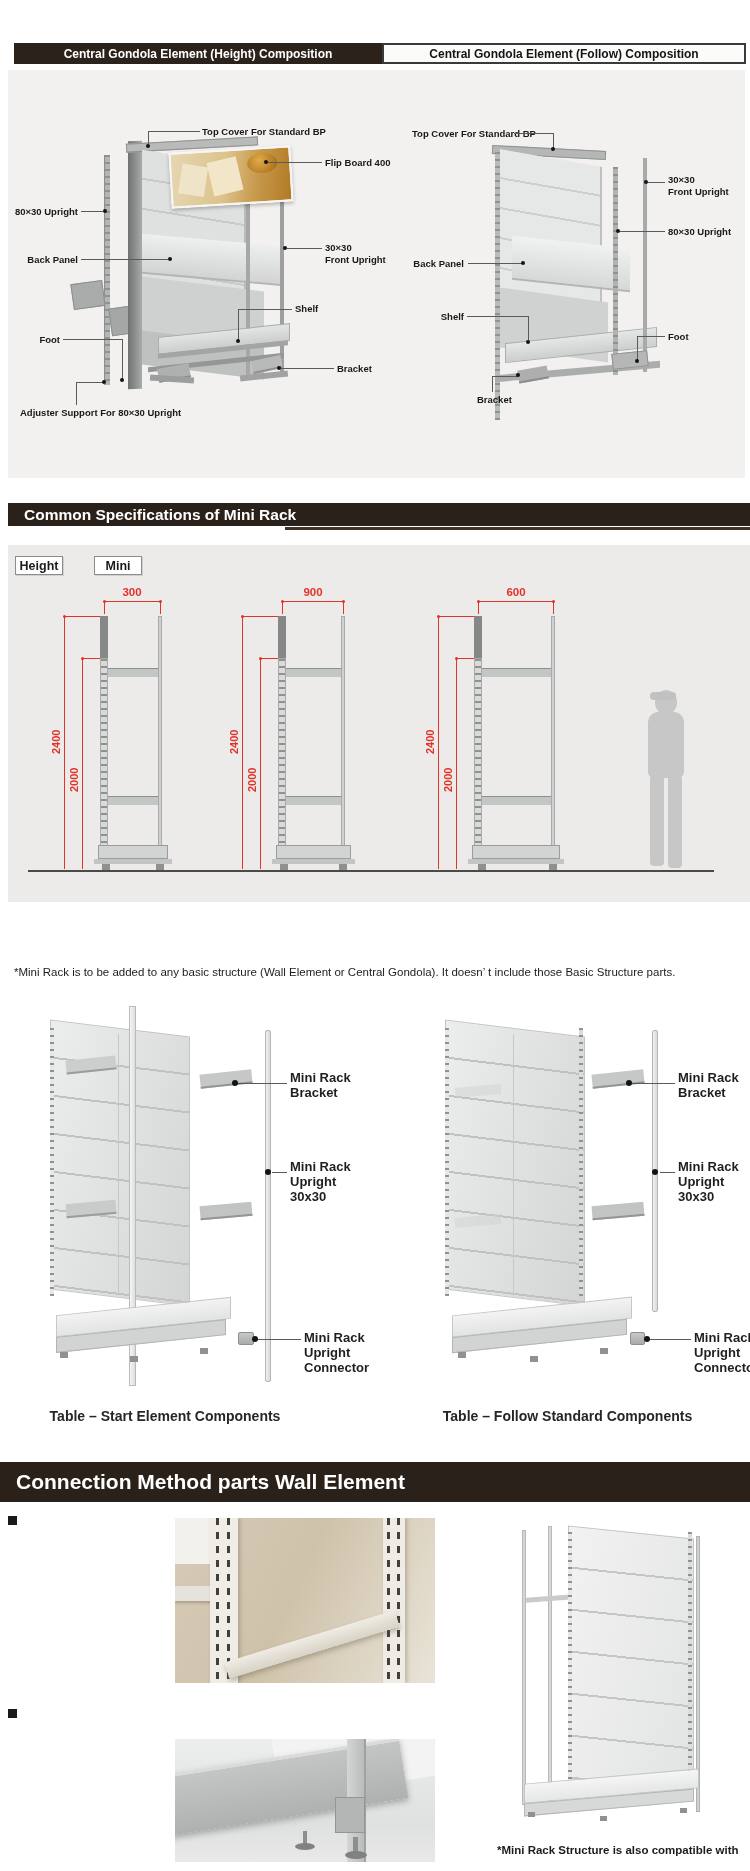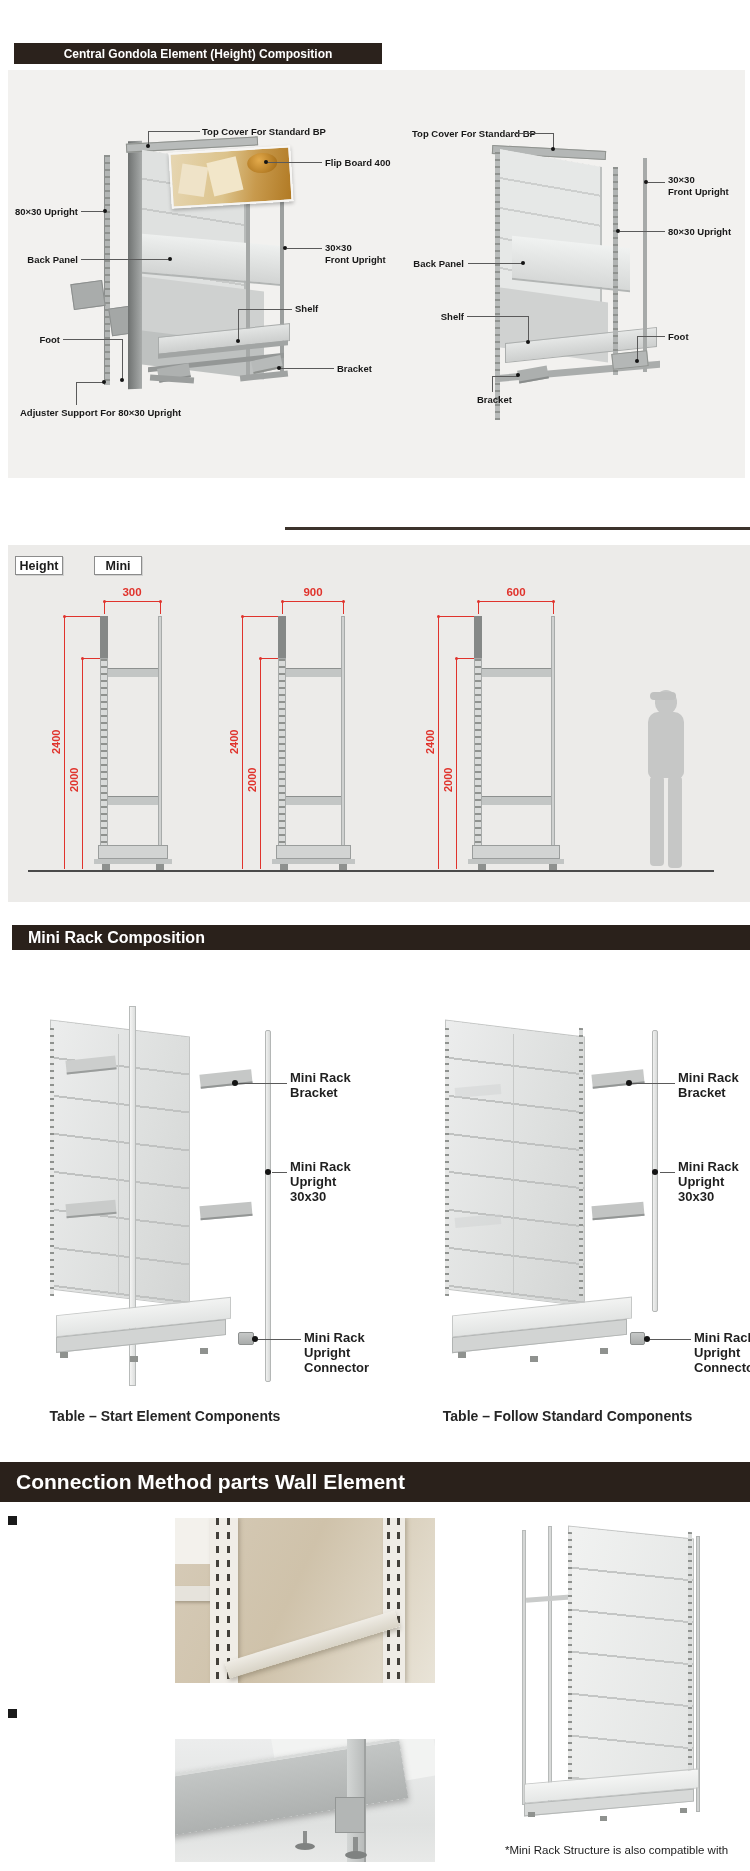--- a/index.html
+++ b/index.html
@@ -36,20 +36,23 @@
   .shape{position:absolute;}
 </style>
 </head>
 <body>
 
 <div class="page">
 
   <div class="hbarL" style="left:14px;top:43px;width:368px;height:21px;">
     <span>Central Gondola Element (Height) Composition</span>
   </div>
+  <div class="hbarR" style="left:382px;top:43px;width:364px;height:21px;">
+    <span>Central Gondola Element (Follow) Composition</span>
+  </div>
 
   <div class="greybox" style="left:8px;top:70px;width:737px;height:408px;"></div>
 
   <div>
     <div class="shape perfY" style="left:104px;top:155px;width:5px;height:230px;background-color:#b3b6b5;border-left:1px solid #8b8e8d;"></div>
     <div class="shape" style="left:72px;top:282px;width:30px;height:24px;background:#a9acab;border:1px solid #8b8e8d;transform:rotate(-8deg);"></div>
     <div class="shape" style="left:110px;top:306px;width:34px;height:26px;background:#a4a7a6;border:1px solid #8b8e8d;transform:rotate(-8deg);"></div>
     <div class="shape" style="left:128px;top:141px;width:14px;height:248px;background:linear-gradient(90deg,#6f7271,#a8abaa);transform:skewY(-2deg);"></div>
     <div class="shape" style="left:126px;top:140px;width:130px;height:7px;background:#b8bbba;border:1px solid #90938f;transform:rotate(-3.2deg);"></div>
     <div class="shape" style="left:142px;top:158px;width:102px;height:148px;transform:skewY(9deg);background:repeating-linear-gradient(to bottom,#dfe1e0 0 28px,#c8cac9 28px 30px);border-right:2px solid #b9bcbb;"></div>
@@ -153,20 +156,23 @@
   <div class="lblA" style="left:668px;top:331px;">Foot</div>
   <div class="ld" style="left:637px;top:336px;width:28px;height:1px;"></div>
   <div class="ld" style="left:637px;top:336px;width:1px;height:25px;"></div>
   <div class="ldot" style="left:635px;top:359px;"></div>
 
   <div class="lblA" style="left:477px;top:394px;">Bracket</div>
   <div class="ld" style="left:492px;top:376px;width:1px;height:16px;"></div>
   <div class="ld" style="left:492px;top:376px;width:26px;height:1px;"></div>
   <div class="ldot" style="left:516px;top:373px;"></div>
 
+  <div class="secbar" style="left:8px;top:503px;width:742px;height:23px;padding-left:16px;font-size:15.5px;">
+    <span>Common Specifications of Mini Rack</span>
+  </div>
   <div class="shape" style="left:285px;top:527px;width:465px;height:3px;background:#3c332c;"></div>
 
   <div class="greybox" style="left:8px;top:545px;width:742px;height:357px;background:#ecebe9;"></div>
 
   <div class="legendbox" style="left:15px;top:556px;width:48px;height:19px;">
     <span>Height</span>
   </div>
   <div class="legendbox" style="left:94px;top:556px;width:48px;height:19px;">
     <span>Mini</span>
   </div>
@@ -252,23 +258,21 @@
   <div>
     <div class="shape" style="left:655px;top:690px;width:22px;height:24px;border-radius:50% 50% 45% 45%;background:#c6c7c6;"></div>
     <div class="shape" style="left:650px;top:692px;width:26px;height:8px;border-radius:4px;background:#c0c1c0;"></div>
     <div class="shape" style="left:648px;top:712px;width:36px;height:66px;border-radius:10px 10px 6px 6px;background:#c6c7c6;"></div>
     <div class="shape" style="left:650px;top:776px;width:14px;height:90px;background:#c6c7c6;border-radius:4px;"></div>
     <div class="shape" style="left:668px;top:776px;width:14px;height:92px;background:#c6c7c6;border-radius:4px;"></div>
   </div>
 
   <div class="shape" style="left:28px;top:870px;width:686px;height:2px;background:#4a4a4a;"></div>
 
-  <div class="secbar" style="left:12px;top:925px;width:738px;height:25px;padding-left:16px;font-size:16px;">
-    <span>Mini Rack Composition</span>
-  </div>
+  <div class="note" style="left:14px;top:966px;">*Mini Rack is to be added to any basic structure (Wall Element or Central Gondola). It doesn’ t include those Basic Structure parts.</div>
 
   <div>
     <div class="shape" style="left:50px;top:1028px;width:138px;height:268px;transform:skewY(7deg);border:1px solid #c3c5c4;background:repeating-linear-gradient(to bottom,rgba(0,0,0,0) 0 36px,#c0c2c1 36px 38px),linear-gradient(105deg,#eceded,#dddfde 60%,#d3d5d4);"></div>
     <div class="shape perfY" style="left:50px;top:1028px;width:4px;height:268px;transform:skewY(7deg);background-color:#e6e7e6;"></div>
     <div class="shape" style="left:118px;top:1034px;width:1px;height:260px;background:#c6c8c7;transform:skewY(7deg);"></div>
     <div class="shape" style="left:129px;top:1006px;width:7px;height:380px;background:linear-gradient(90deg,#f5f5f4,#dcdedd);border:1px solid #b8bbba;box-sizing:border-box;"></div>
     <div class="shape" style="left:265px;top:1030px;width:6px;height:352px;background:linear-gradient(90deg,#f0f1f0,#d8dad9);border:1px solid #b4b7b6;border-radius:2px;box-sizing:border-box;"></div>
     <div class="shape" style="left:66px;top:1058px;width:50px;height:12px;transform:rotate(-6deg);background:#cccecd;border-bottom:2px solid #9a9d9c;"></div>
     <div class="shape" style="left:200px;top:1072px;width:52px;height:12px;transform:rotate(-6deg);background:#c6c8c7;border-bottom:2px solid #939695;"></div>
     <div class="shape" style="left:66px;top:1202px;width:50px;height:12px;transform:rotate(-5deg);background:#c9cbca;border-bottom:2px solid #9a9d9c;"></div>
@@ -373,16 +377,16 @@
     <div class="shape perfY" style="left:568px;top:1532px;width:4px;height:258px;transform:skewY(6deg);background-color:#e8e9e8;"></div>
     <div class="shape perfY" style="left:688px;top:1532px;width:4px;height:258px;transform:skewY(6deg);background-color:#dcdedd;"></div>
     <div class="shape" style="left:696px;top:1536px;width:4px;height:276px;background:#cfd1d0;border:1px solid #b0b3b2;box-sizing:border-box;"></div>
     <div class="shape" style="left:524px;top:1776px;width:175px;height:20px;transform:skewY(-5deg);background:linear-gradient(#f4f5f4,#e5e7e6);border:1px solid #c6c8c7;box-sizing:border-box;"></div>
     <div class="shape" style="left:524px;top:1796px;width:170px;height:13px;transform:skewY(-5deg);background:#d7d9d8;border:1px solid #b4b7b6;box-sizing:border-box;"></div>
     <div class="shape" style="left:528px;top:1812px;width:7px;height:5px;background:#8f928f;"></div>
     <div class="shape" style="left:600px;top:1816px;width:7px;height:5px;background:#8f928f;"></div>
     <div class="shape" style="left:680px;top:1808px;width:7px;height:5px;background:#8f928f;"></div>
   </div>
 
-  <div class="note" style="left:497px;top:1844px;font-weight:400;margin-left:8px;">*Mini Rack Structure is also compatible with</div>
+  <div class="note" style="left:497px;top:1844px;font-weight:700;">*Mini Rack Structure is also compatible with</div>
   <div class="note" style="left:509px;top:1966px;font-weight:600;">Central Gondola configuration</div>
 
 </div>
 
 </body></html>

